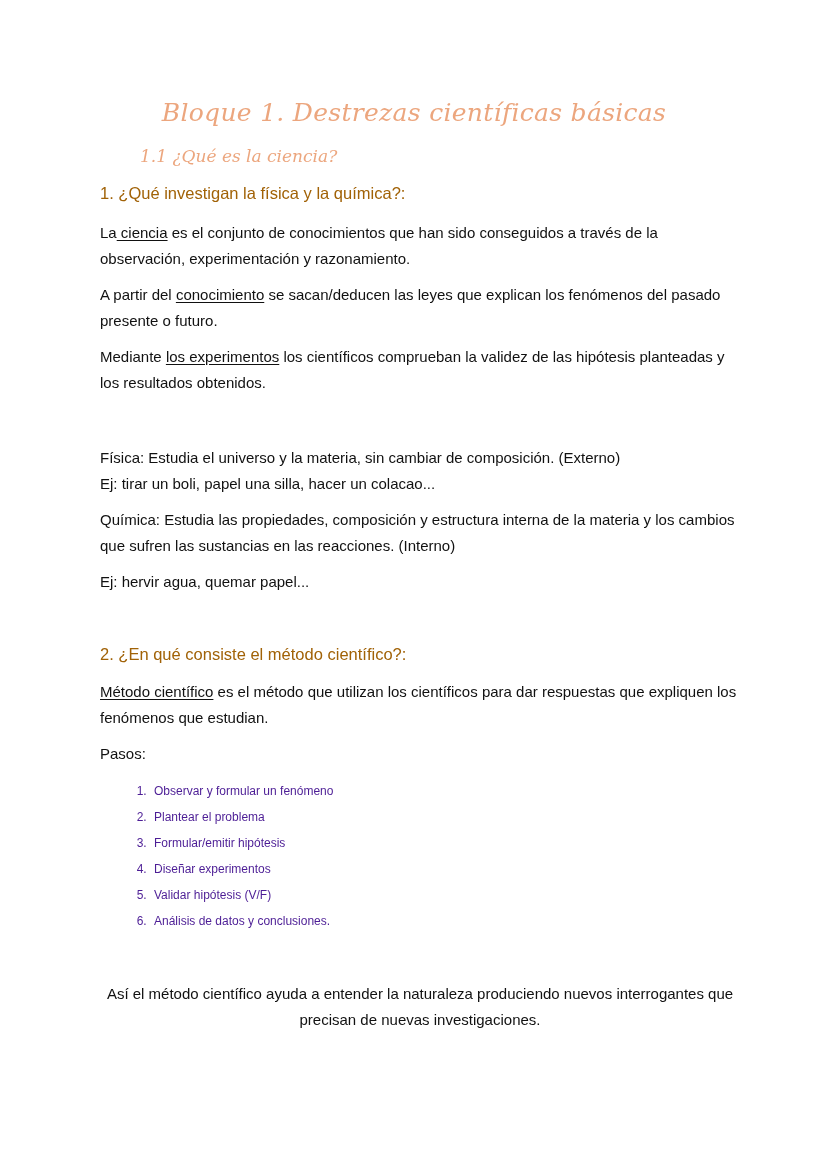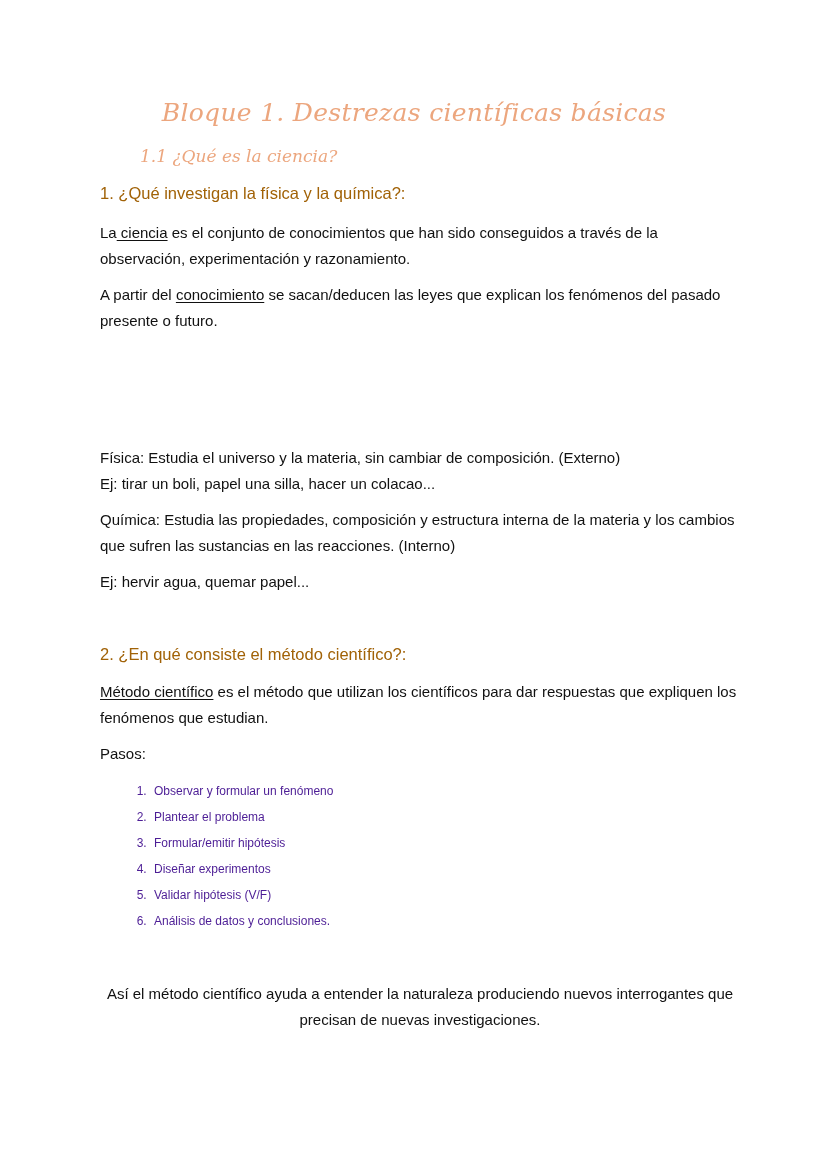--- a/index.html
+++ b/index.html
@@ -28,20 +28,23 @@
   <div class="qhead" style="top:184px">1. ¿Qué investigan la física y la química?:</div>
 
   <div class="para" style="top:220px">
     <span>La</span><span class="u"> ciencia</span><span> es el conjunto de conocimientos que han sido conseguidos a través de la observación, experimentación y razonamiento.</span>
   </div>
 
   <div class="para" style="top:282px">
     <span>A partir del </span><span class="u">conocimiento</span><span> se sacan/deducen las leyes que explican los fenómenos del pasado presente o futuro.</span>
   </div>
 
+  <div class="para" style="top:344px">
+    <span>Mediante </span><span class="u">los experimentos</span><span> los científicos comprueban la validez de las hipótesis planteadas y los resultados obtenidos.</span>
+  </div>
 
   <div class="para" style="top:445px; width:660px;">
     <div>Física: Estudia el universo y la materia, sin cambiar de composición. (Externo)</div>
     <div>Ej: tirar un boli, papel una silla, hacer un colacao...</div>
   </div>
 
   <div class="para" style="top:507px">Química: Estudia las propiedades, composición y estructura interna de la materia y los cambios que sufren las sustancias en las reacciones. (Interno)</div>
 
   <div class="para" style="top:569px">Ej: hervir agua, quemar papel...</div>
 

